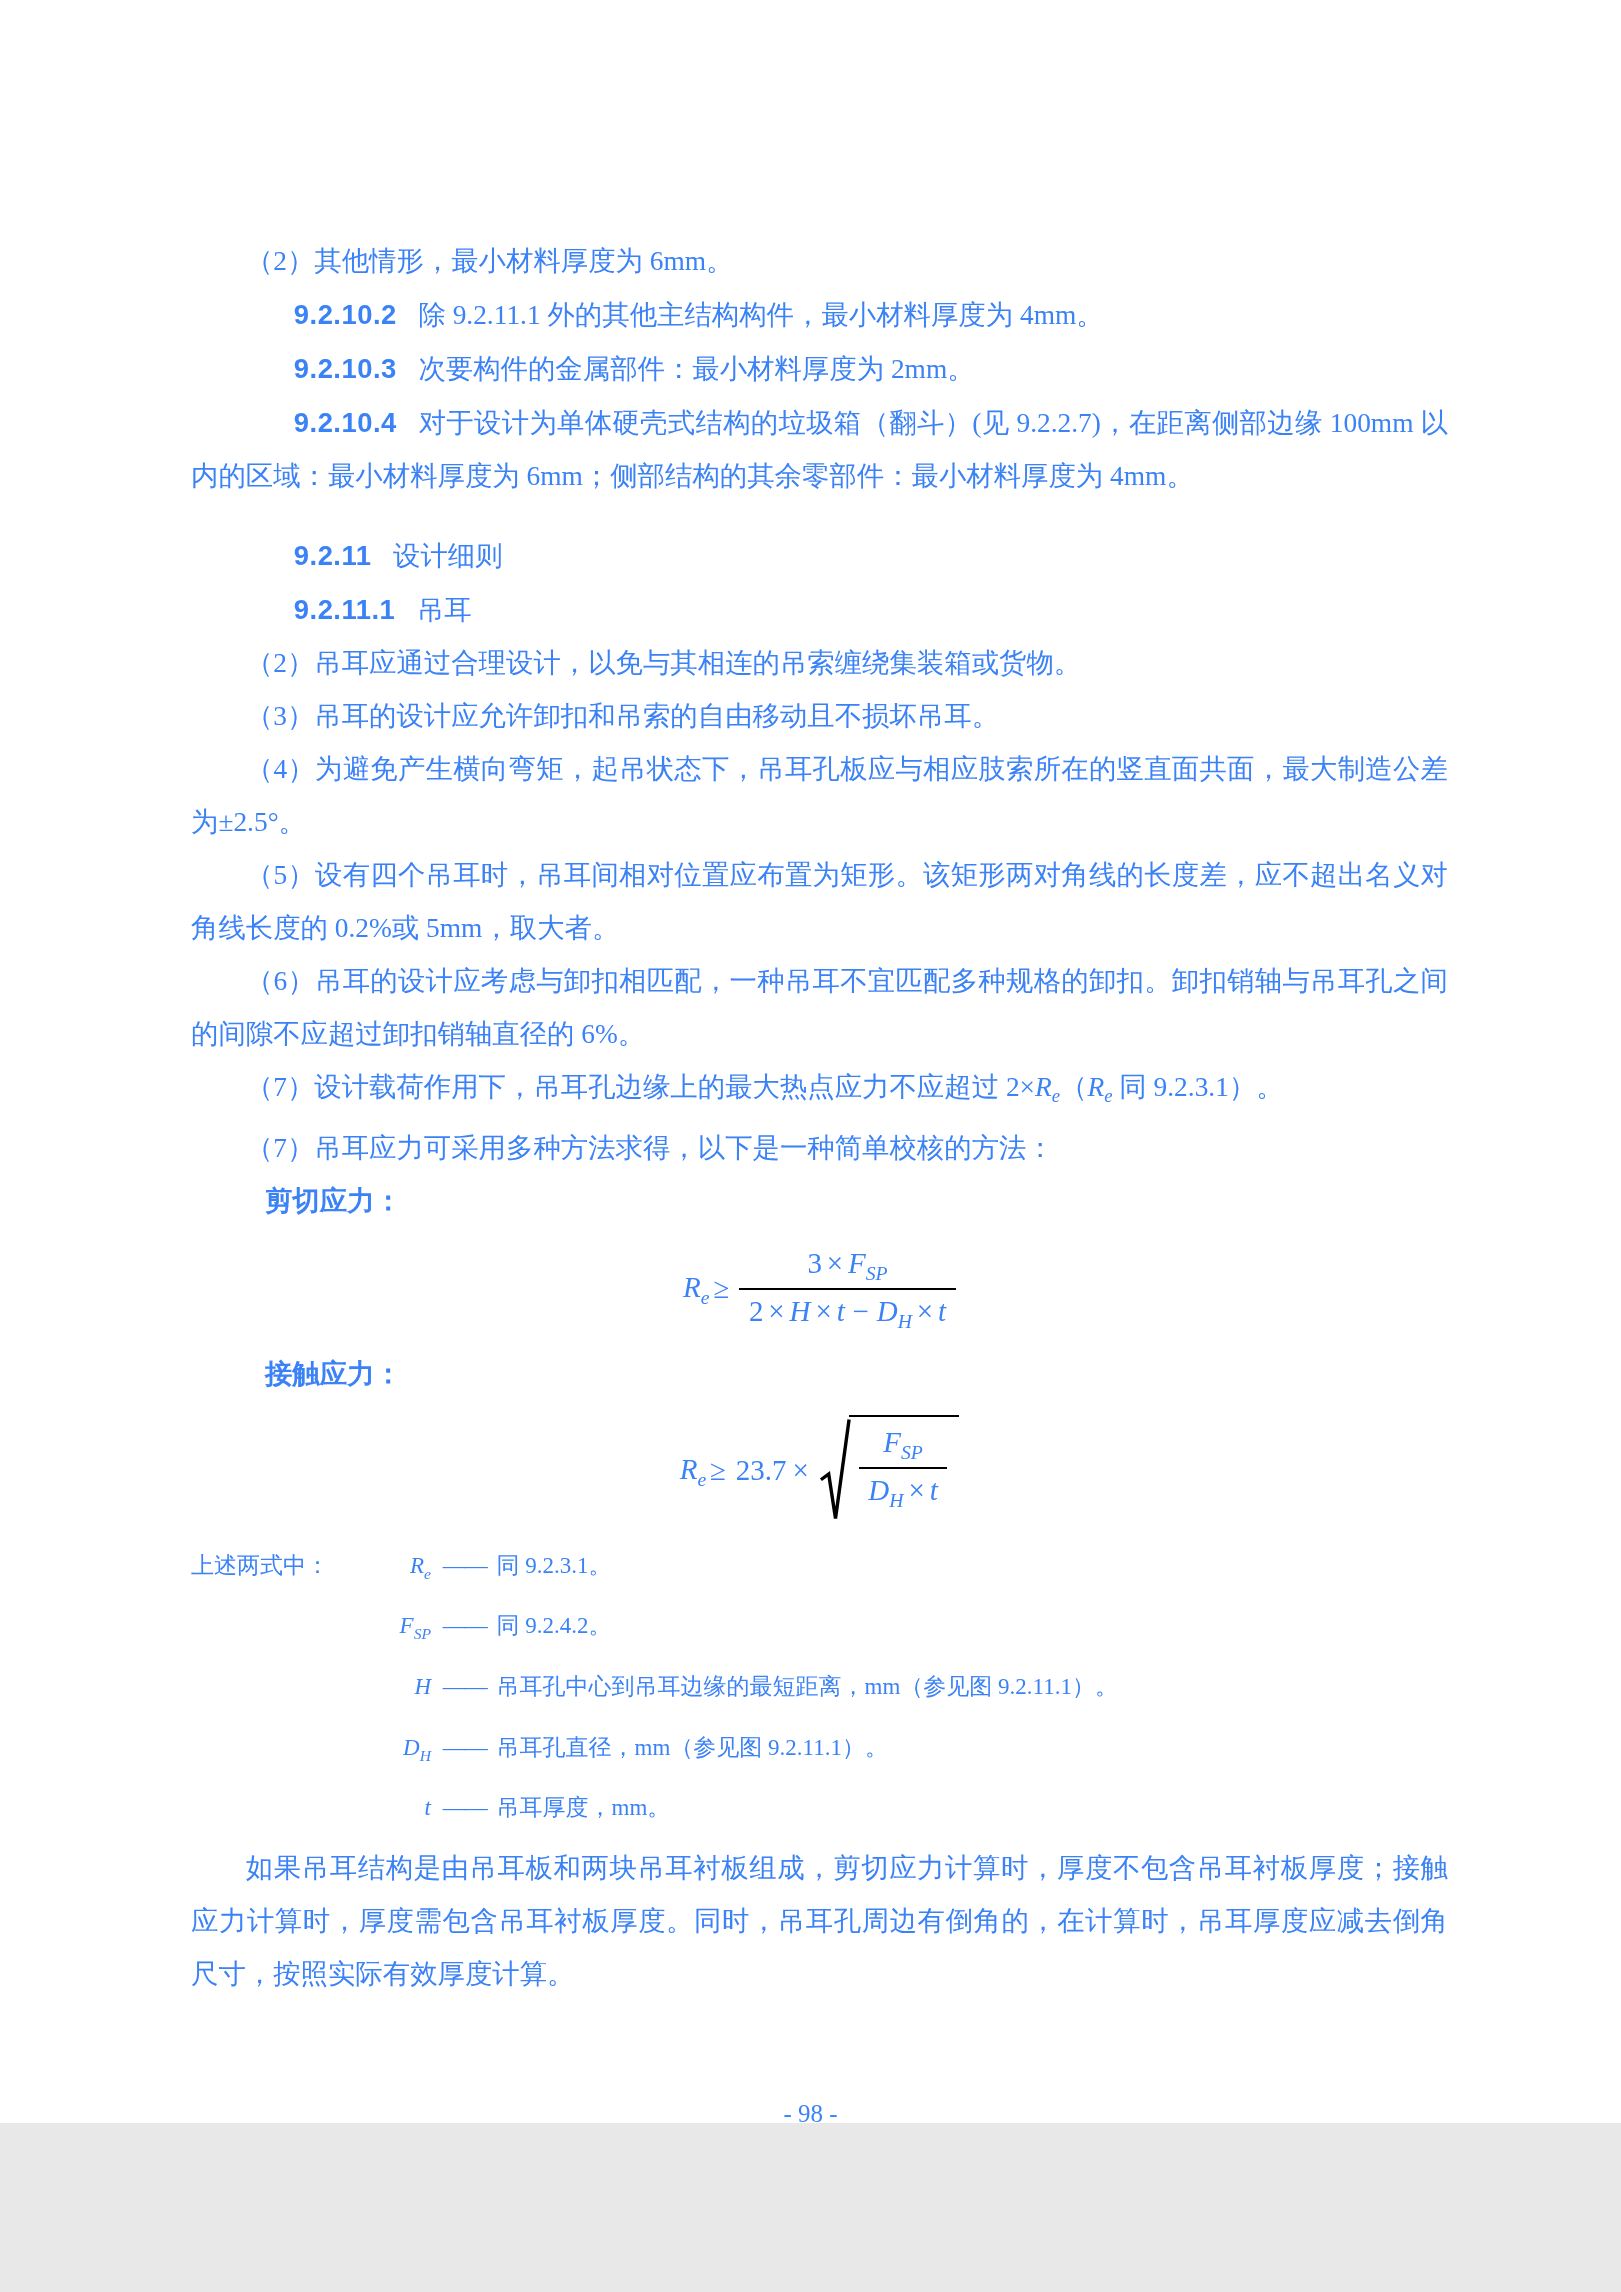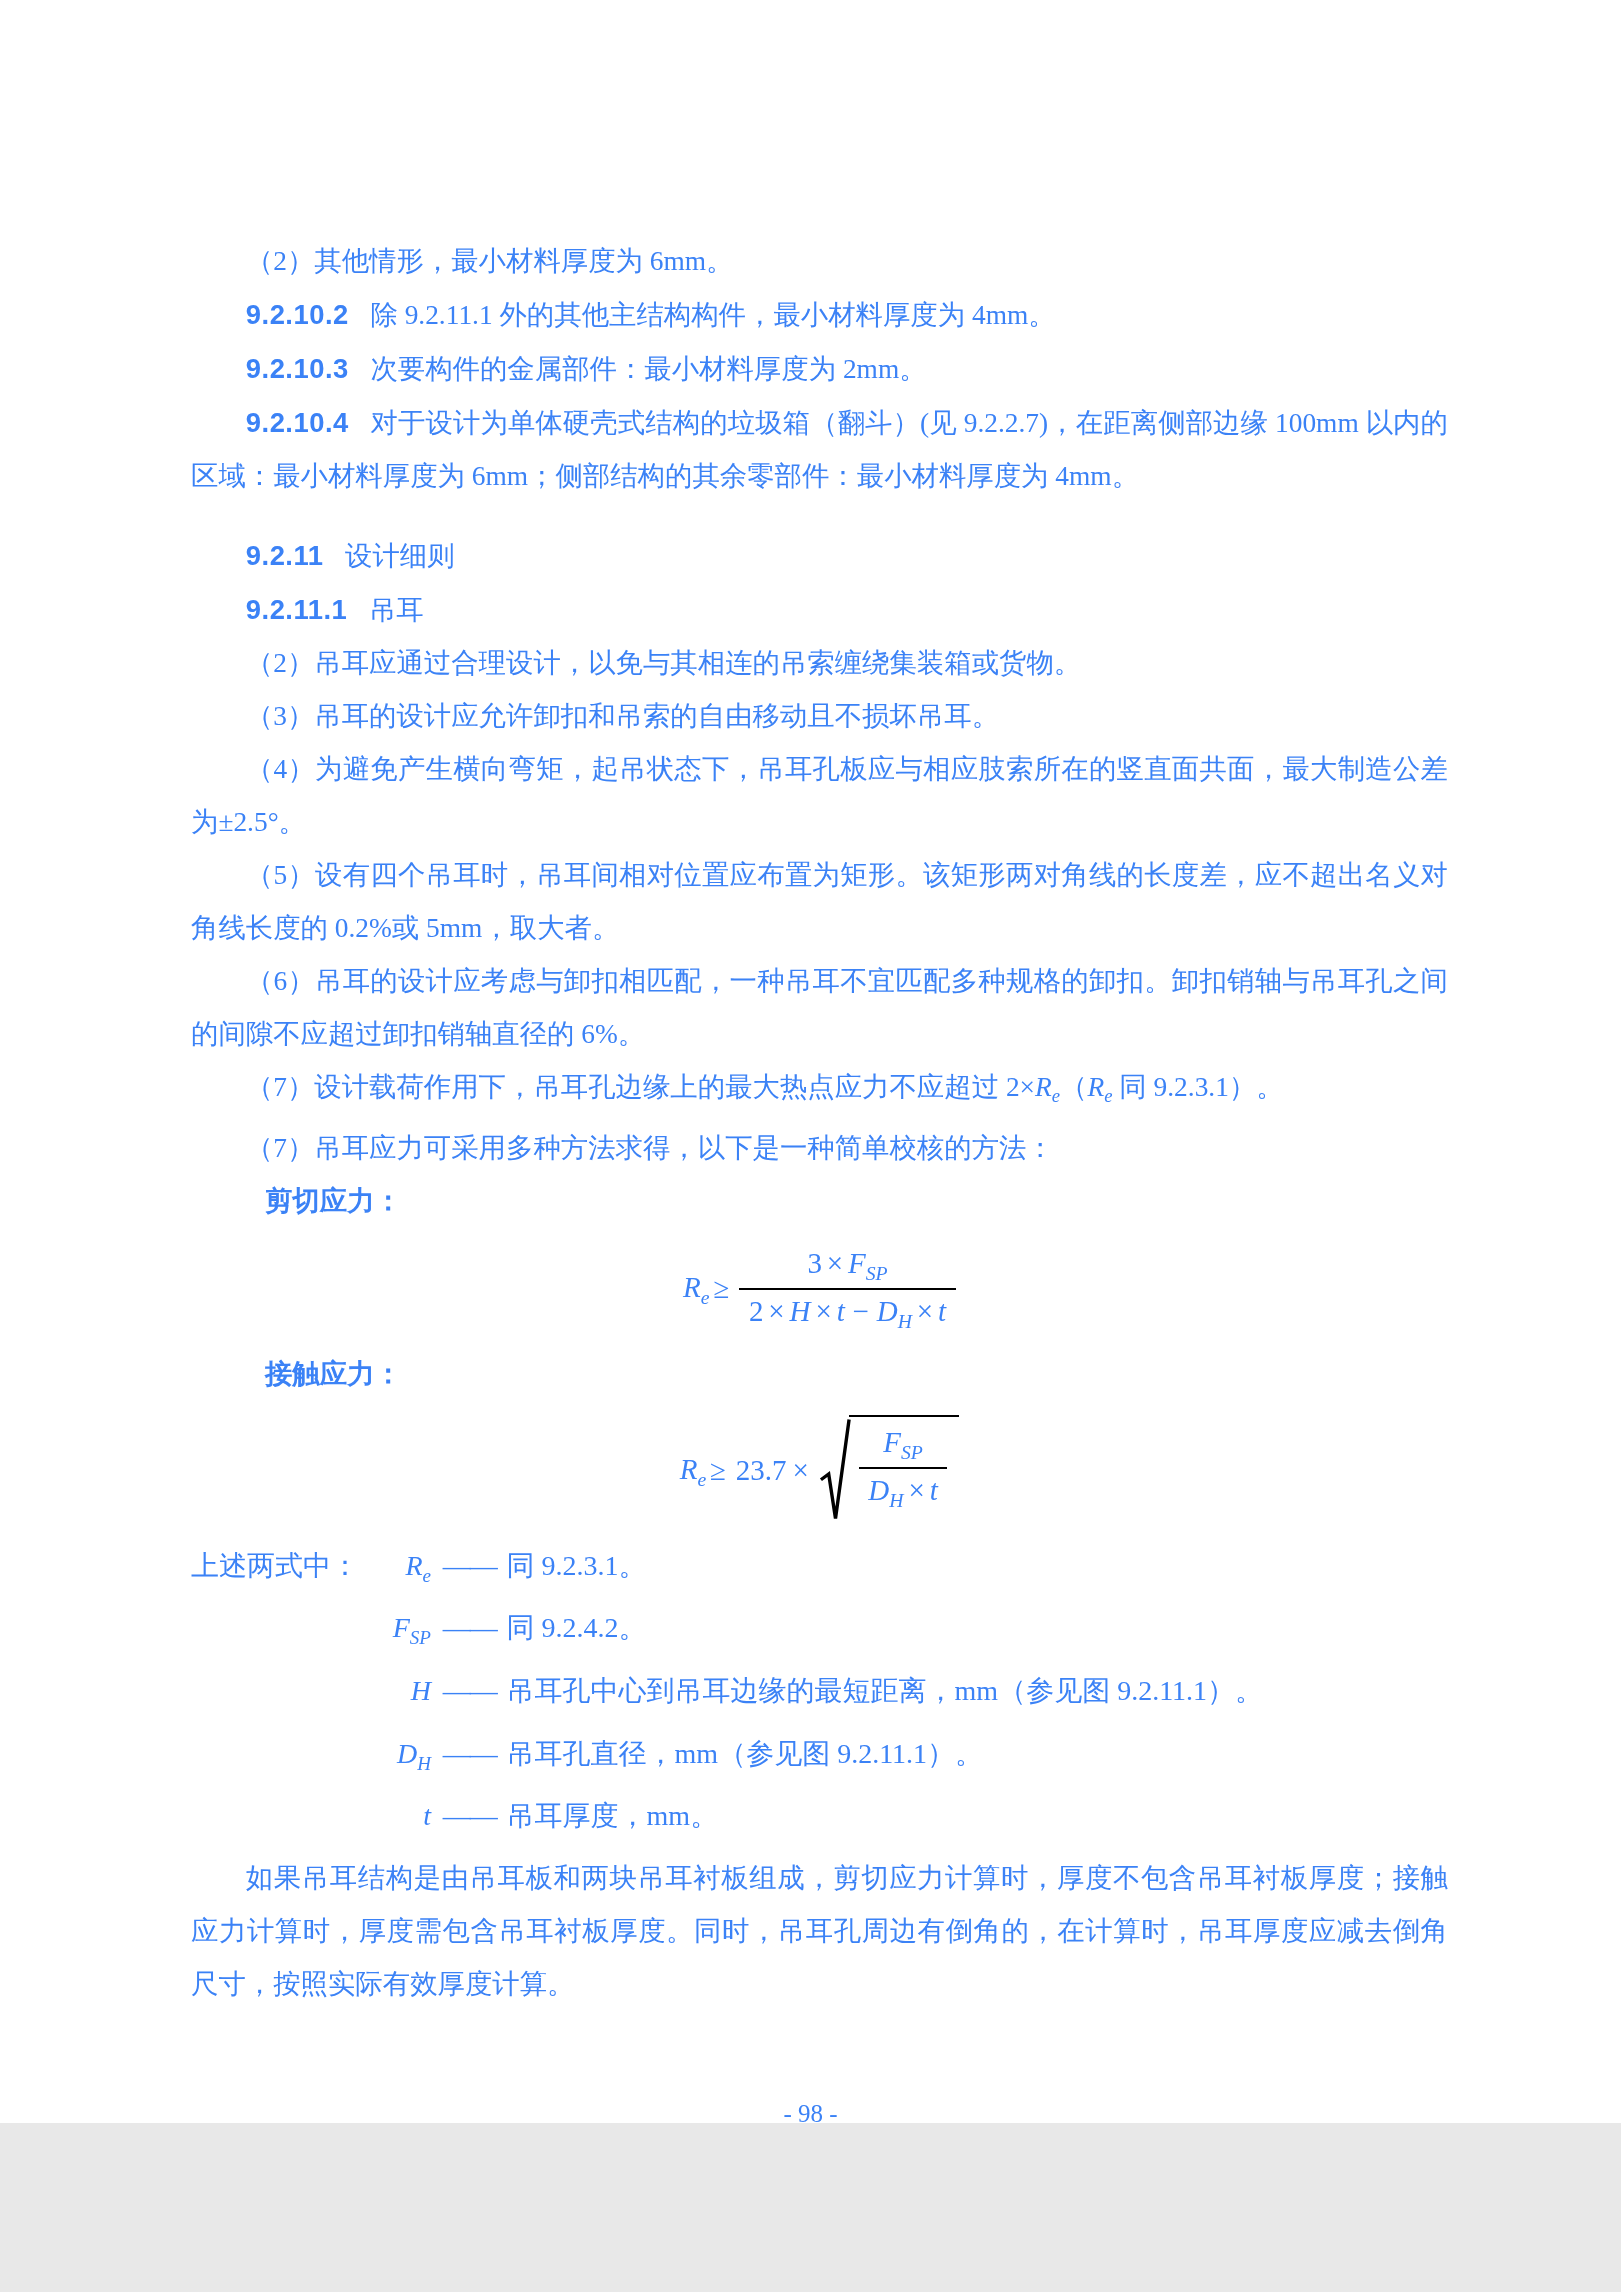--- a/index.html
+++ b/index.html
@@ -25,20 +25,21 @@
     text-align:justify;
     text-justify:inter-character;
   }
   .indent{text-indent:2em;}
   .label-indent{text-indent:2.7em;font-weight:bold;}
   .secnum{
     font-family:"Liberation Sans","DejaVu Sans",sans-serif;
     font-weight:bold;
     letter-spacing:0.5px;
     margin-right:21.6px;
+    margin-left:48px;
   }
   .space-before{margin-top:25.5px;}
   .it{font-style:italic;}
   sub.it,.sub{font-style:italic;font-size:0.68em;}
   
   .formula-block{
     display:flex;
     justify-content:center;
     align-items:center;
     font-size:29px;
@@ -64,21 +65,21 @@
   .minus{margin:0 7.8px;}
   .sqrt{display:inline-flex;align-items:flex-start;}
   .sqrt svg{flex:none;margin:2px -2.9px 0 2px;}
   .sqrt .under{
     border-top:2.9px solid #000;
     padding:3.9px 11.8px 0 9.8px;
   }
   
   .def-row{
     display:flex;
-    font-size:28px;
+    font-size:23px;
     line-height:53px;
     white-space:nowrap;
   }
   .def-prefix{width:169px;flex:none;}
   .def-term{width:71px;flex:none;text-align:right;}
   .def-dash{flex:none;margin:0 9.8px 0 11.8px;letter-spacing:-1px;}
   .def-desc{flex:1;}
   
   .footer{
     position:absolute;

